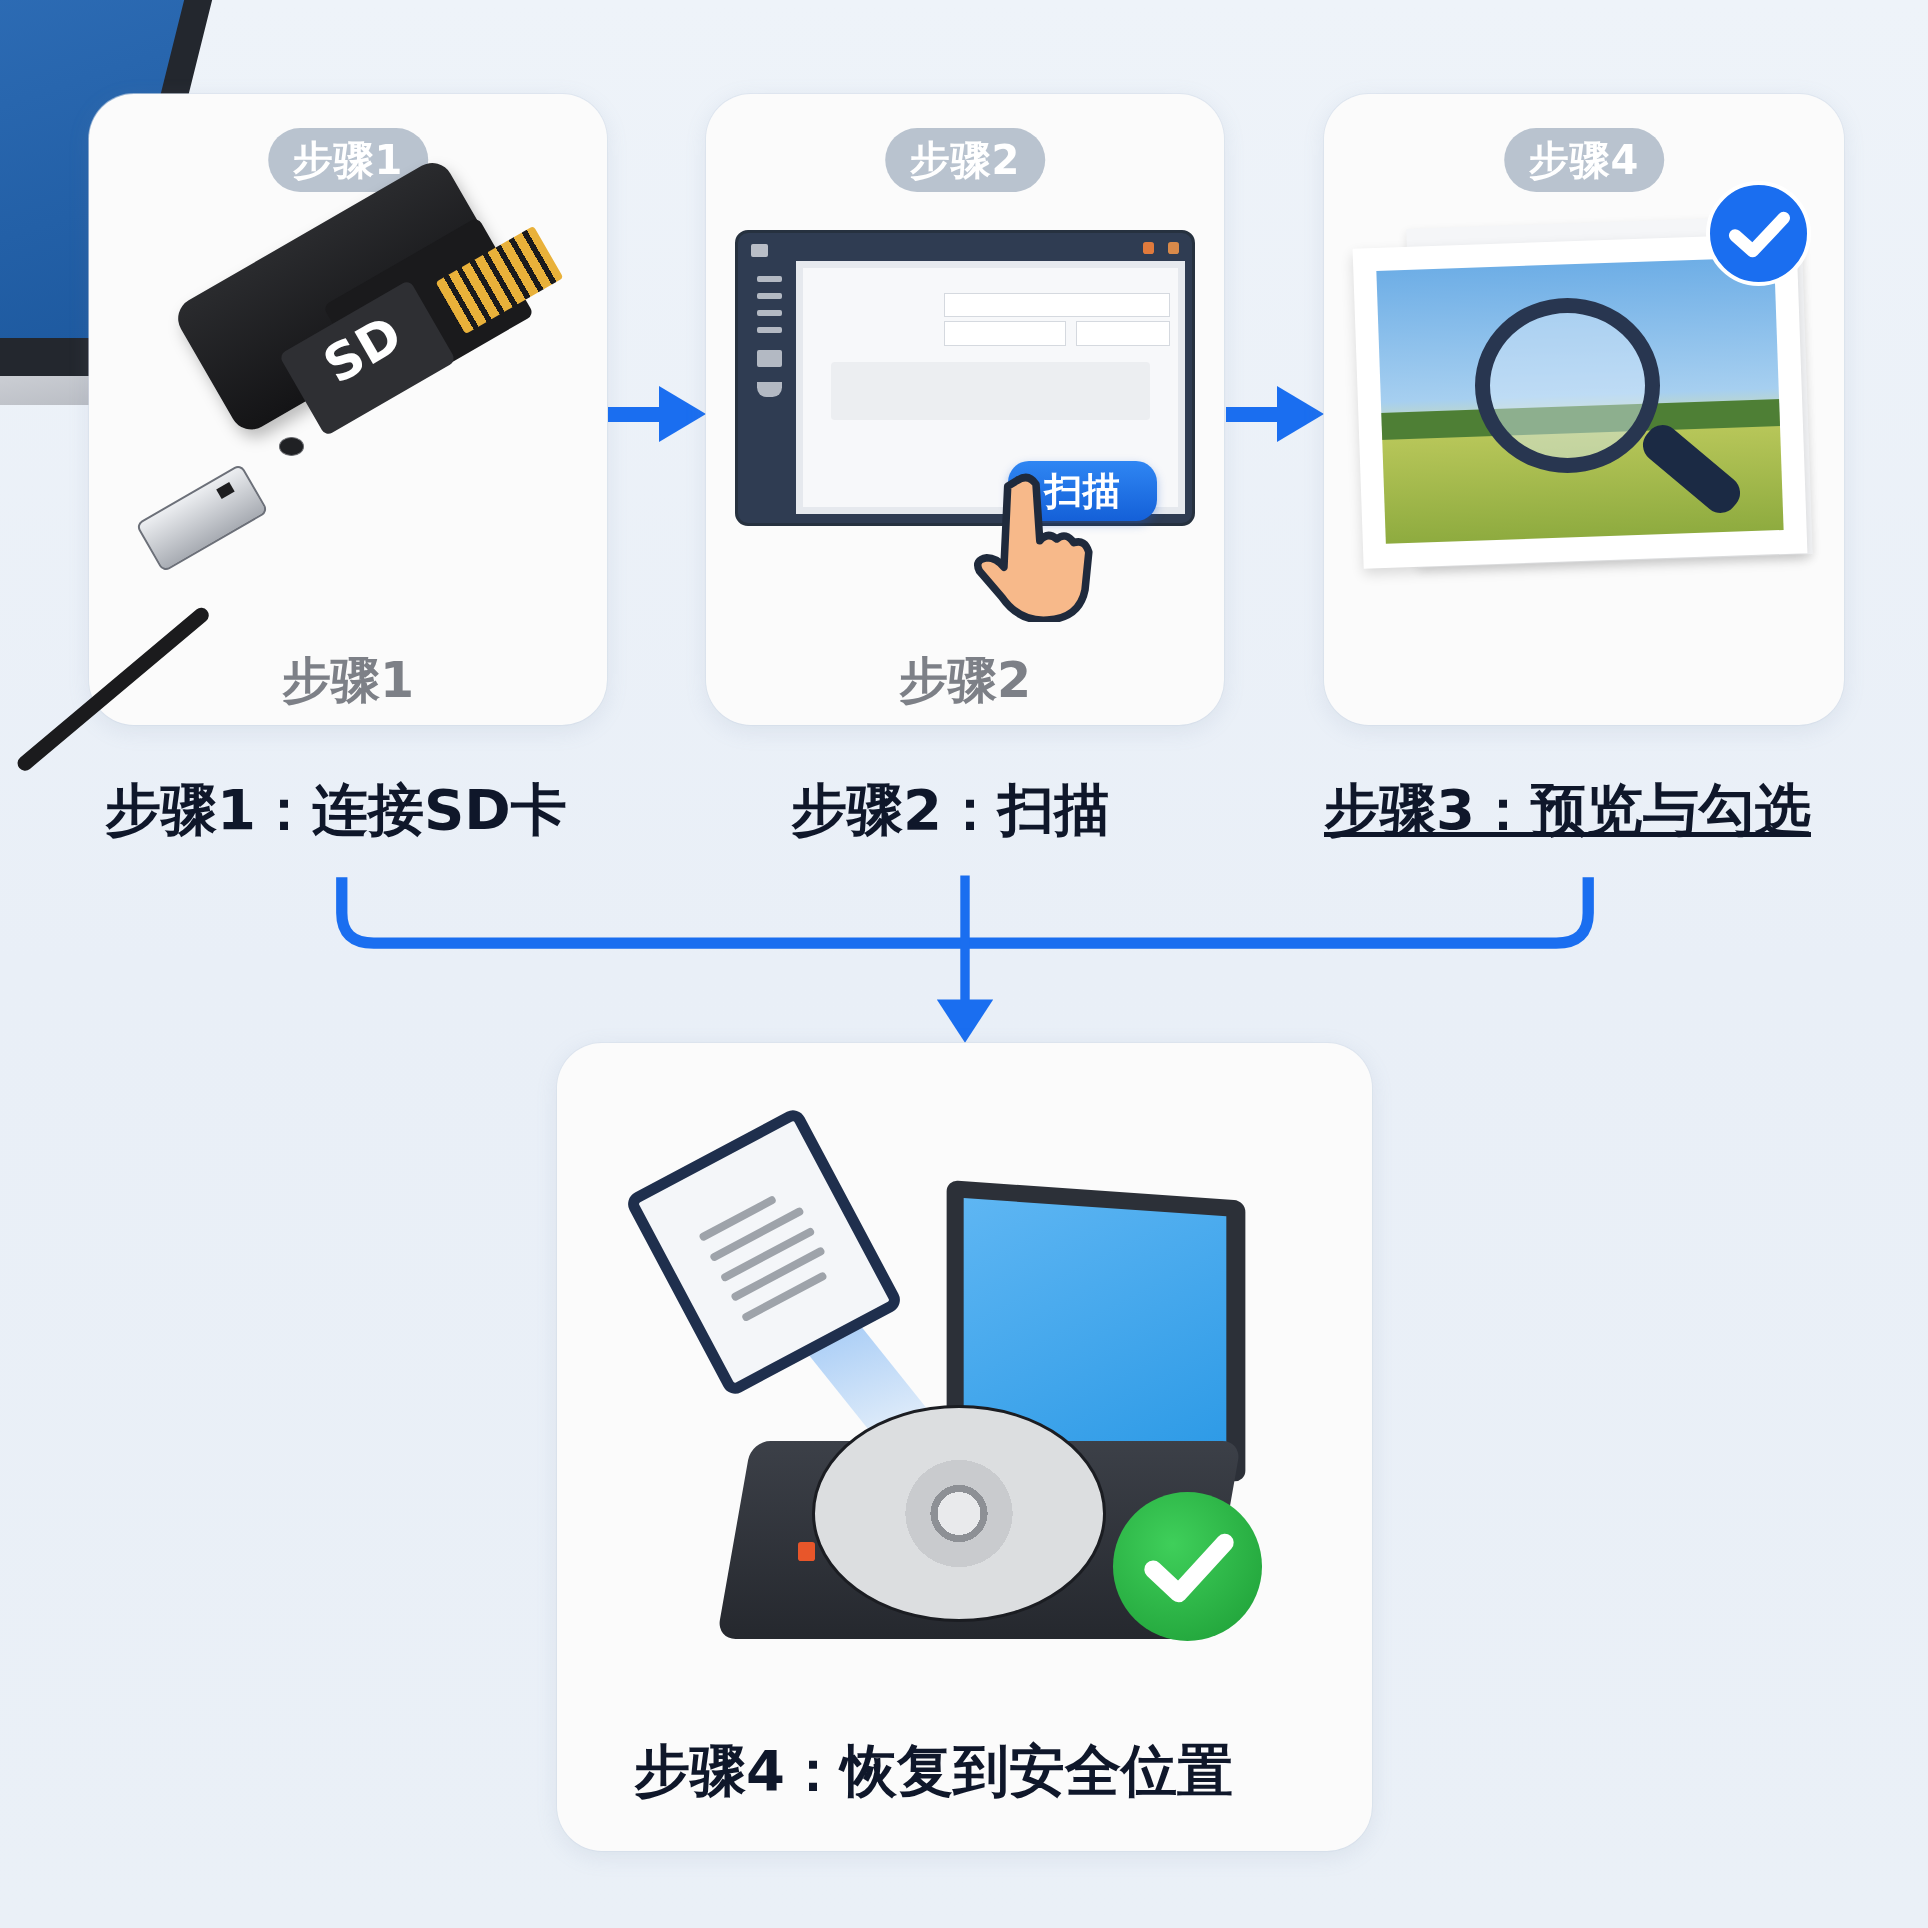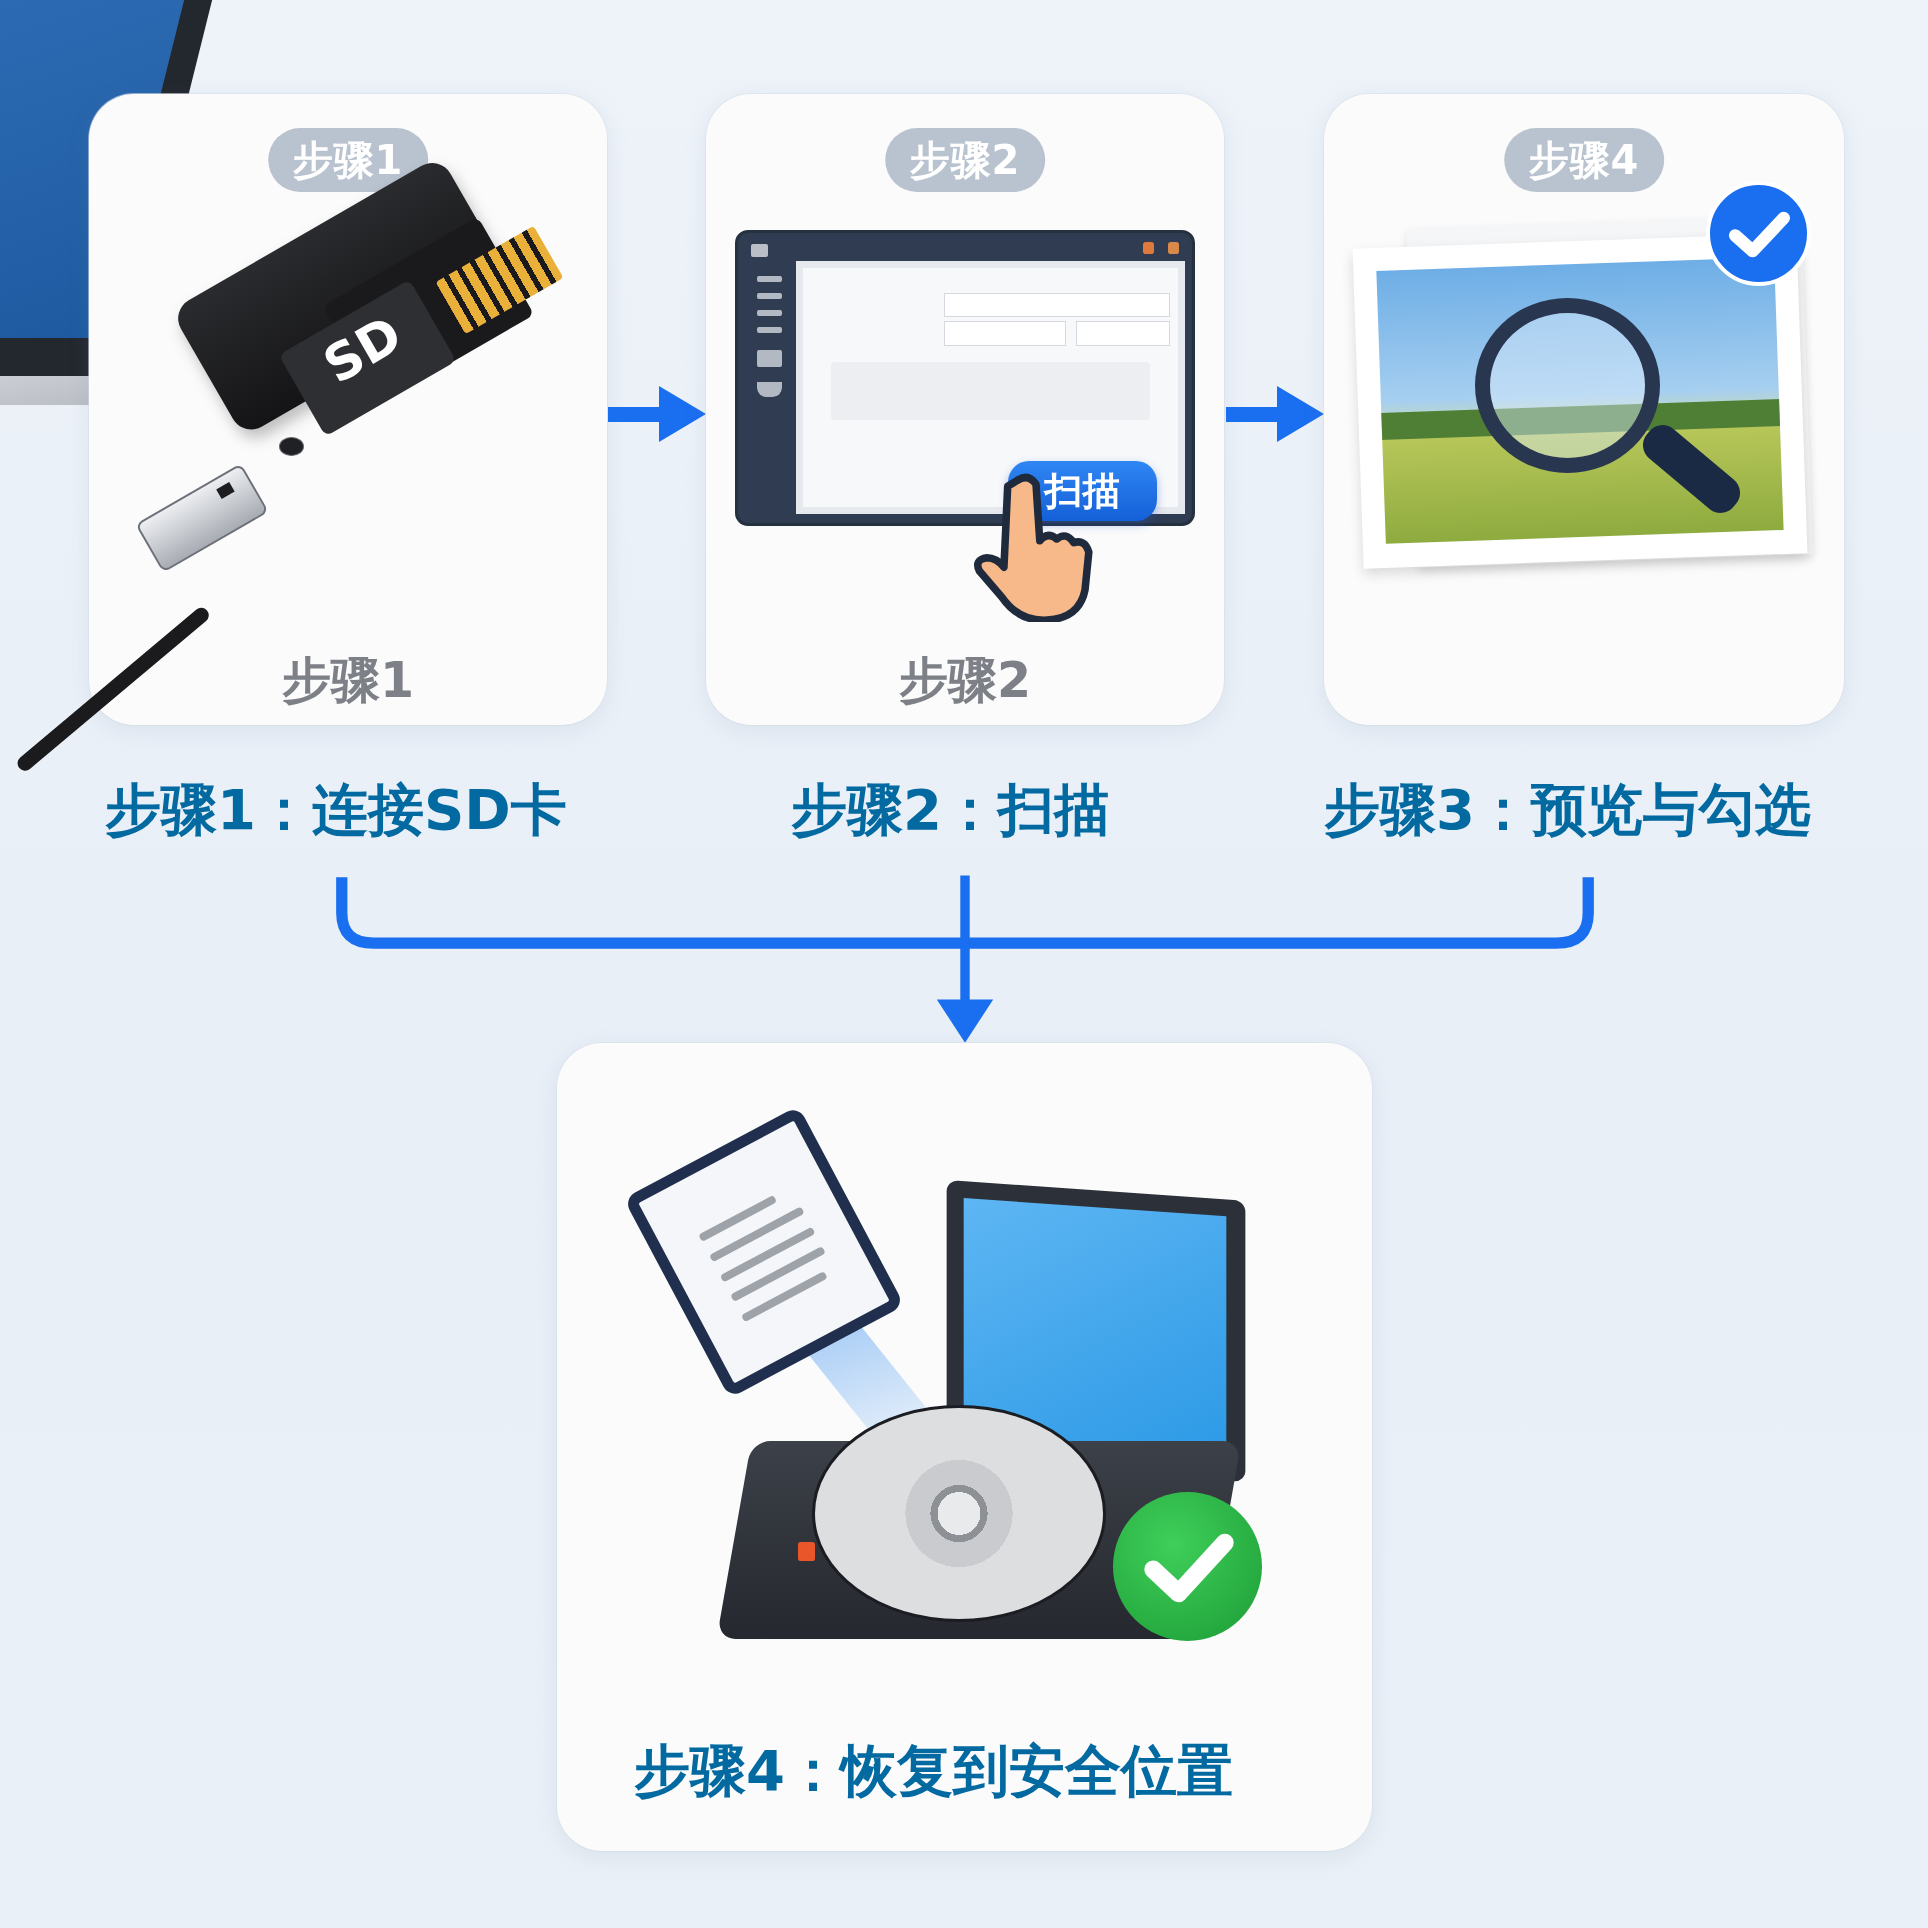--- a/index.html
+++ b/index.html
@@ -46,21 +46,21 @@
     color: #fff; font-size: 40px; font-weight: bold; line-height: 64px;
     white-space: nowrap; letter-spacing: 0.9px;
   }
   .card-caption {
     position: absolute; left: 0; right: 0; bottom: 7.5px;
     text-align: center; color: #7d8087; font-size: 49px; font-weight: bold;
     line-height: 75px;
   }
 
   .step-title {
-    position: absolute; font-size: 56px; font-weight: bold; color: #0369a1;
+    position: absolute; font-size: 56px; font-weight: bold; color: #0f172a;
     white-space: nowrap; line-height: 75px;
   }
 
   
   .h-arrow-line { height: 15px; background: #1a6ef0; }
   .h-arrow-head {
     width: 0; height: 0;
     border-top: 28px solid transparent; border-bottom: 28px solid transparent;
     border-left: 47px solid #1a6ef0;
   }
@@ -259,21 +259,21 @@
 <div class="abs magnifier-ring"></div>
 <div class="abs magnifier-handle"></div>
 <div class="abs blue-check">
   <svg class="check-svg" viewBox="0 0 100 100">
       <path d="M26 52 L44 68 L76 34" fill="none" stroke="#fff" stroke-width="13" stroke-linecap="round" stroke-linejoin="round"></path>
     </svg>
 </div>
 
 <div class="step-title" style="left:105px;top:772px;">步骤1：连接SD卡</div>
 <div class="step-title" style="left:791px;top:772px;">步骤2：扫描</div>
-<div class="step-title" style="left:1324px;top:772px;">步骤3：预览与勾选</div>
+<div class="step-title" style="left:1324px;top:772px;text-decoration:underline;">步骤3：预览与勾选</div>
 
 <svg class="abs" style="left:320px;top:866px;width:1290px;height:188px;" viewBox="0 0 1370 200">
   <path d="M22 12 L22 50 Q22 82 56 82 L1314 82 Q1348 82 1348 50 L1348 12" fill="none" stroke="#1a6ef0" stroke-width="12"></path>
   <line x1="685" y1="10" x2="685" y2="150" stroke="#1a6ef0" stroke-width="10"></line>
   <polygon points="655,142 715,142 685,188" fill="#1a6ef0"></polygon>
 </svg>
 
 <div class="abs card card-4">
   <div class="step-title" style="left:77px;bottom:43px;">步骤4：恢复到安全位置</div>
 </div>

